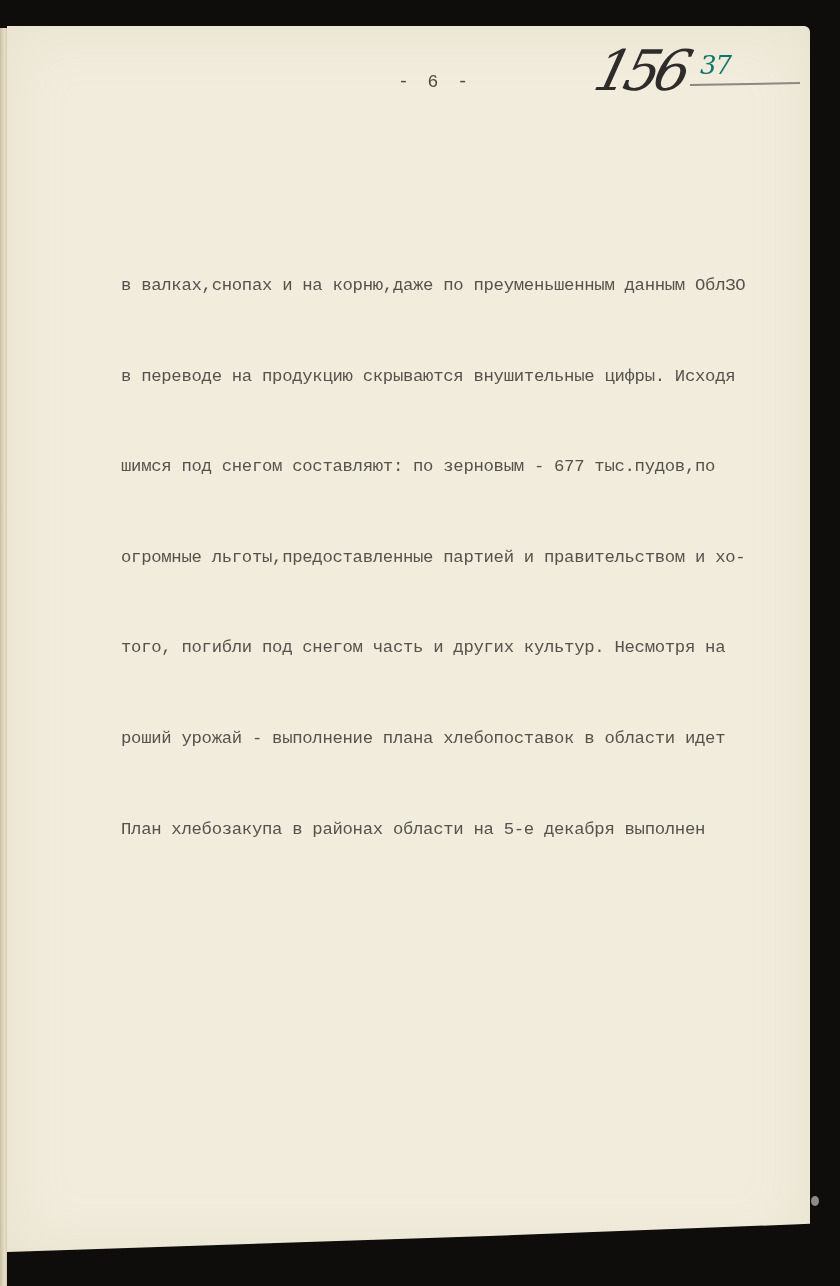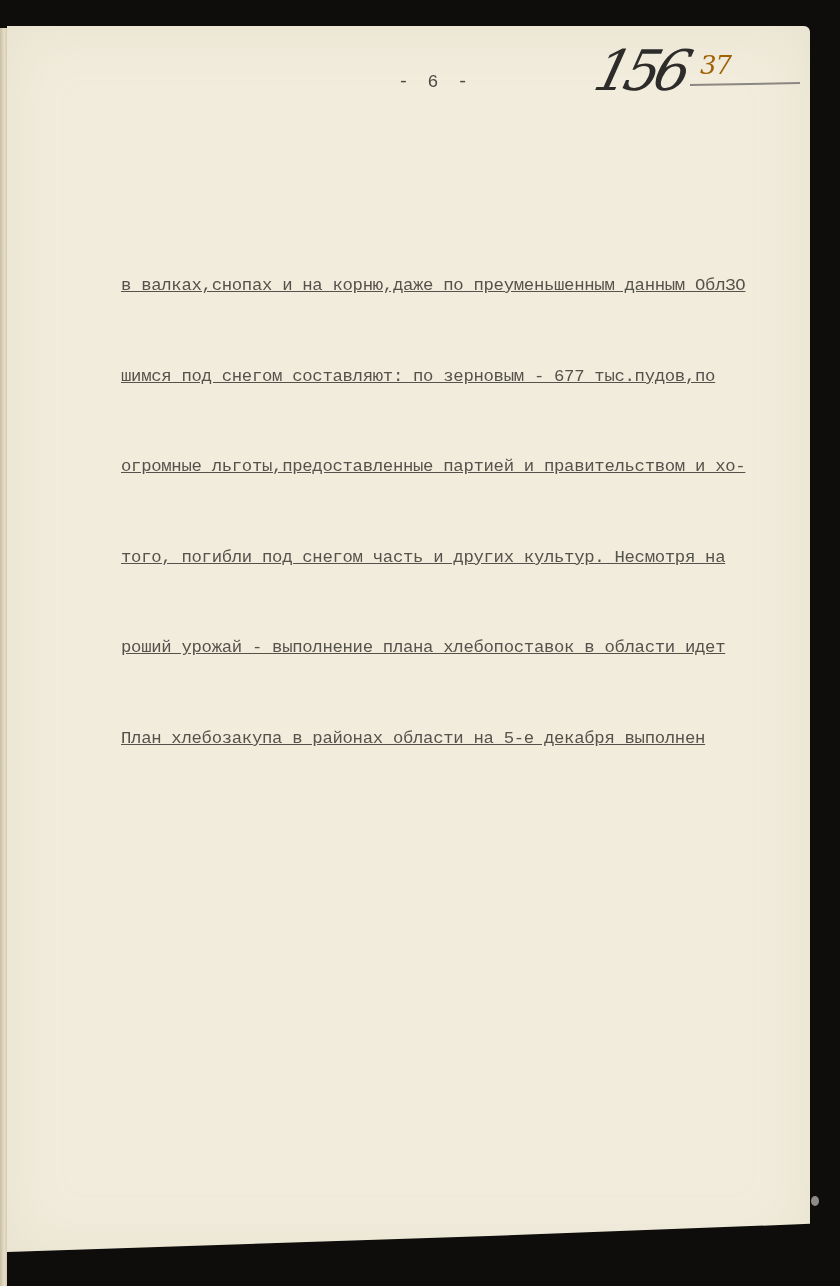--- a/index.html
+++ b/index.html
@@ -26,32 +26,32 @@
     }
     .archive-number {
       position: absolute; left: 596px; top: 38px;
       font-family: "DejaVu Serif", serif; font-style: italic;
       font-size: 56px; color: #2e2c2a; letter-spacing: -6px;
       transform: skewX(-14deg);
     }
     .archive-number-small {
       position: absolute; left: 700px; top: 50px;
       font-family: "DejaVu Serif", serif; font-style: italic;
-      font-size: 26px; color: #a16207; letter-spacing: -1px;
+      font-size: 26px; color: #0f766e; letter-spacing: -1px;
     }
     .archive-underline {
       position: absolute; left: 690px; top: 83px; width: 110px; height: 2px;
       background: #8b8884; transform: rotate(-1deg);
     }
     .text-block {
       position: absolute; left: 121px; top: 120px; width: 700px;
       color: #55524c; font-size: 17.3px; line-height: 30.2px;
       white-space: pre; letter-spacing: -0.3px;
     }
-    .line { height: 30.2px; overflow: visible; text-decoration: underline; }
+    .line { height: 30.2px; overflow: visible; }
     .smudge {
       position: absolute; left: 811px; top: 1196px; width: 8px; height: 10px;
       border-radius: 50%; background: #8f8b84;
     }
   </style>
 </head>
 <body>
 
 <div class="left-edge"></div>
 
@@ -59,20 +59,21 @@
 
 <div class="page-number">- 6 -</div>
 <div class="archive-number">156</div>
 <div class="archive-number-small">37</div>
 <div class="archive-underline"></div>
 
 <div class="text-block">
   
   <div>
     <div class="line">в валках,снопах и на корню,даже по преуменьшенным данным ОблЗО</div>
+    <div class="line">в переводе на продукцию скрываются внушительные цифры. Исходя</div>
     <div class="line">шимся под снегом составляют: по зерновым - 677 тыс.пудов,по</div>
     <div class="line">огромные льготы,предоставленные партией и правительством и хо-</div>
     <div class="line">того, погибли под снегом часть и других культур. Несмотря на</div>
     <div class="line">роший урожай - выполнение плана хлебопоставок в области идет</div>
     <div class="line">План хлебозакупа в районах области на 5-е декабря выполнен</div>
     
     
     
     
     

